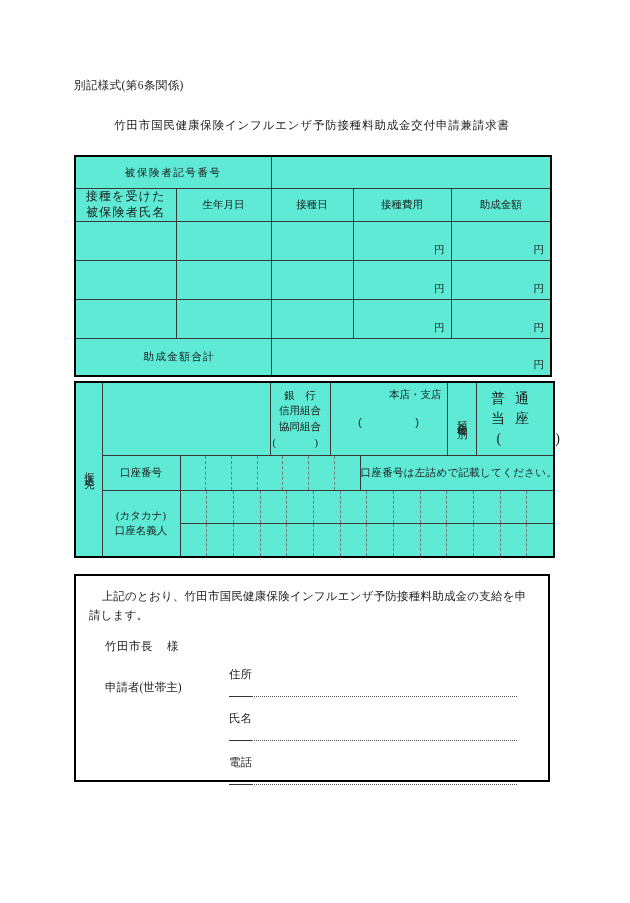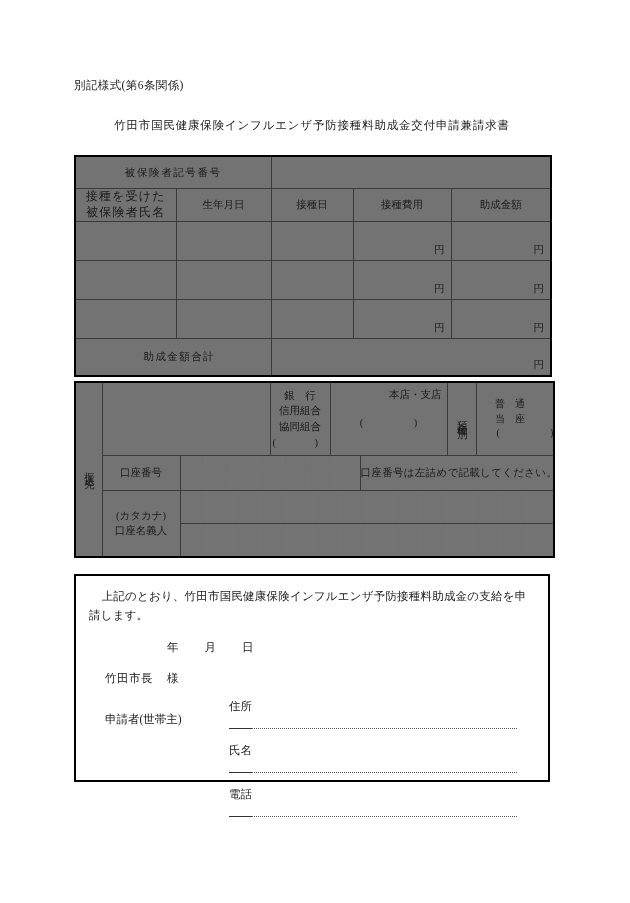--- a/index.html
+++ b/index.html
@@ -42,21 +42,21 @@
     letter-spacing: 0.8px;
     white-space: nowrap;
   }
 
   
   .tbl {
     position: absolute;
     border-collapse: collapse;
     table-layout: fixed;
     font-size: 10.5px;
-    background: #737373;
+    background: #5eead4;
   }
   .tbl td {
     border: 1px solid #3a3a3a;
     padding: 0;
     vertical-align: middle;
     text-align: center;
     position: relative;
   }
   .tbl.outer {
     border: 2px solid #000;
@@ -108,39 +108,40 @@
   }
   .bank-kind .paren {
     display: block;
     text-align: left;
     padding-left: 2px;
     letter-spacing: 14px;
   }
   .branch-cell {
     position: relative;
     height: 72px;
+    font-family: Liberation Mono, monospace;
   }
   .branch-top {
     position: absolute;
     right: 5px;
     top: 5px;
     font-size: 10.5px;
   }
   .branch-paren {
     position: absolute;
     left: 0; right: 0;
     top: 33px;
     text-align: center;
     font-size: 10.5px;
     letter-spacing: 20px;
     padding-left: 20px;
   }
   .deposit-type {
     line-height: 1.45;
-    font-size: 10px;
+    font-size: 14px;
   }
   .deposit-type .r { letter-spacing: 10px; padding-left: 10px; }
   .deposit-type .paren { letter-spacing: 20px; padding-left: 20px; }
 
   
   .dashgrid {
     display: flex;
     width: 100%;
     height: 100%;
   }
@@ -424,23 +425,20 @@
           </div>
         </td>
       </tr>
     </tbody>
   </table>
 
   <div id="declaration">
     <div class="decl-body">
       <div class="decl-text">上記のとおり、竹田市国民健康保険インフルエンザ予防接種料助成金の支給を申請します。</div>
 
-      <div class="date-line">
-        <span>年</span><span>月</span><span>日</span>
-      </div>
 
       <div class="mayor-line">
         <span>竹田市長</span><span class="hon">様</span>
       </div>
 
       <div class="applicant-block">
         <div class="appl-row">
           <div class="appl-who">申請者(世帯主)</div>
           <div class="appl-field">
             <span class="appl-label">住所</span>

